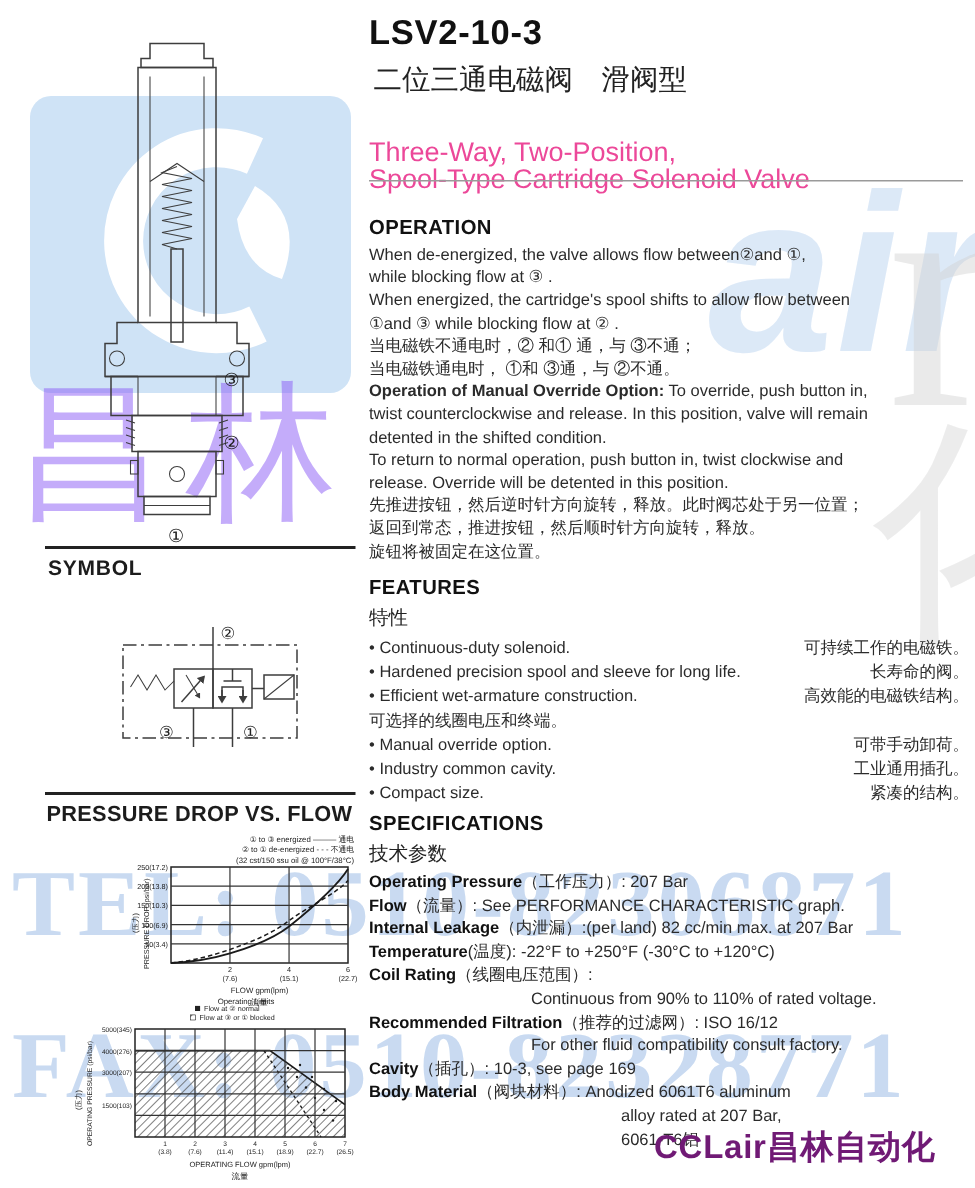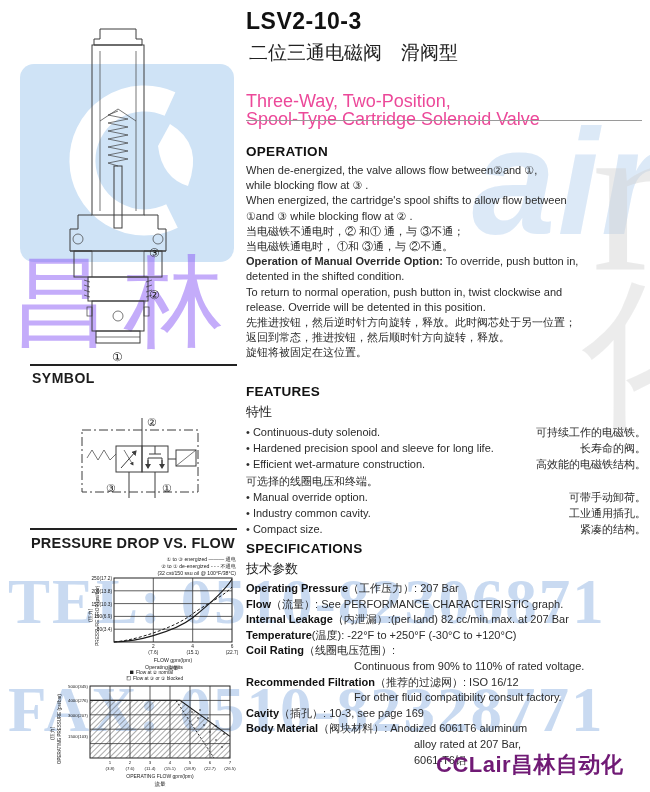--- a/index.html
+++ b/index.html
@@ -283,20 +283,21 @@
 
     <div class="op-block">
       <div class="h-para">OPERATION</div>
       <div class="op-line">When de-energized, the valve allows flow between②and ①,</div>
       <div class="op-line">while blocking flow at ③ .</div>
       <div class="op-line">When energized, the cartridge's spool shifts to allow flow between</div>
       <div class="op-line">①and ③ while blocking flow at ② .</div>
       <div class="op-line">当电磁铁不通电时，② 和① 通，与 ③不通；</div>
       <div class="op-line">当电磁铁通电时， ①和 ③通，与 ②不通。</div>
       <div class="op-line"><b>Operation of Manual Override Option:</b><span> To override, push button in,</span></div>
+      <div class="op-line">twist counterclockwise and release. In this position, valve will remain</div>
       <div class="op-line">detented in the shifted condition.</div>
       <div class="op-line">To return to normal operation, push button in, twist clockwise and</div>
       <div class="op-line">release. Override will be detented in this position.</div>
       <div class="op-line">先推进按钮，然后逆时针方向旋转，释放。此时阀芯处于另一位置；</div>
       <div class="op-line">返回到常态，推进按钮，然后顺时针方向旋转，释放。</div>
       <div class="op-line">旋钮将被固定在这位置。</div>
     </div>
 
     <div class="feat-block">
       <div class="h-para">FEATURES</div>

